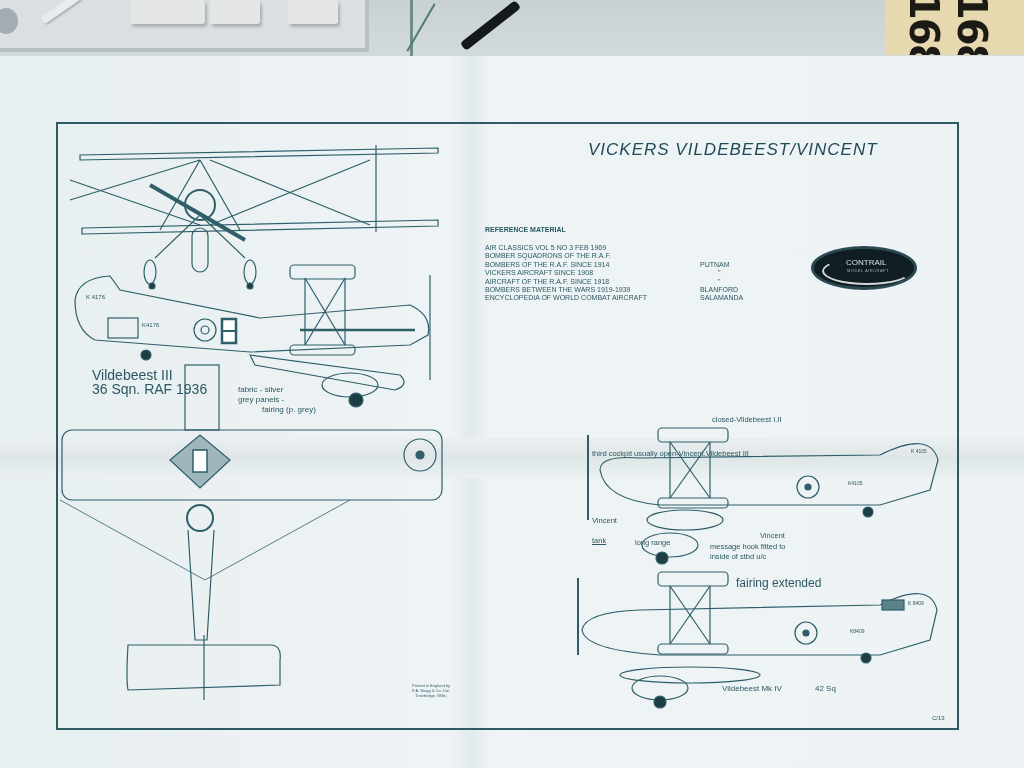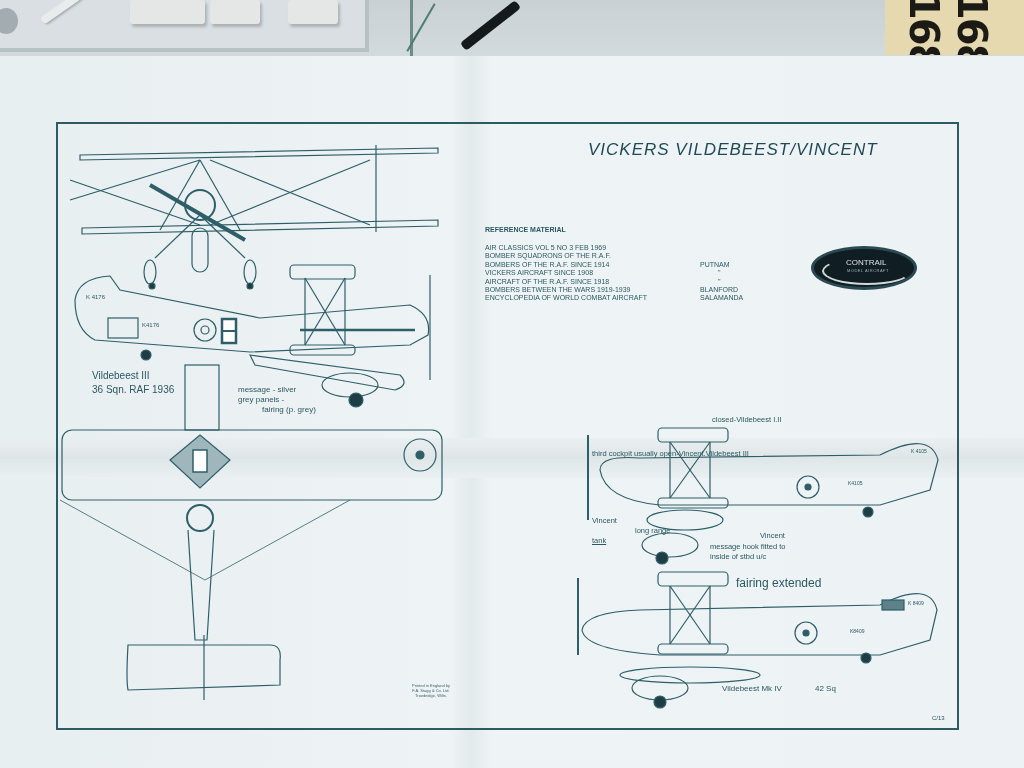--- a/index.html
+++ b/index.html
@@ -20,21 +20,21 @@
   .title{position:absolute;left:588px;top:140px;font-size:17px;font-weight:normal;font-style:italic;letter-spacing:1px;color:#1f4a55;}
   .ref-head{position:absolute;left:485px;top:226px;font-size:7px;font-weight:bold;color:#2b5862;}
   .ref-list{position:absolute;left:485px;top:244px;font-size:7px;line-height:8.4px;color:#2b5862;}
   .ref-row{display:flex;}
   .ref-title{width:215px;white-space:nowrap;}
   .ref-pub{width:80px;white-space:nowrap;}
   .logo{position:absolute;left:811px;top:246px;width:106px;height:44px;border-radius:50%;background:#101d22;border:3px solid #2a4952;box-sizing:border-box;}
   .logo-swoosh{position:absolute;left:8px;top:8px;width:86px;height:24px;border-radius:50%;border:2px solid #cfd8da;border-right-color:transparent;border-top-color:transparent;}
   .logo-text{position:absolute;left:32px;top:9px;font-size:8px;font-weight:normal;color:#d9e0e2;}
   .logo-sub{position:absolute;left:33px;top:19px;font-size:4px;color:#9fb0b4;letter-spacing:.5px;}
-  .label{position:absolute;font-size:10px;color:#2b5862;line-height:11px;white-space:nowrap;}
+  .label{position:absolute;font-size:14px;color:#2b5862;line-height:11px;white-space:nowrap;}
   .printed{position:absolute;left:412px;top:683px;font-size:4px;line-height:5px;color:#3b646d;text-align:center;}
   .drawing{position:absolute;left:0;top:0;}
 </style>
 </head>
 <body>
 
 <div class="bg-top"></div>
 <div class="sprue">
   <div class="sprue-blob"></div>
   <div class="sprue-hook"></div>
@@ -182,30 +182,30 @@
 </div>
 
 <div class="logo">
   <div class="logo-swoosh"></div>
   <span class="logo-text">CONTRAIL</span>
   <span class="logo-sub">MODEL AIRCRAFT</span>
 </div>
 
 <div class="label" style="left:92px;top:370px;">Vildebeest III</div>
 <div class="label" style="left:92px;top:384px;">36 Sqn. RAF  1936</div>
-<div class="label" style="left:238px;top:384px;font-size:8px;">message - silver</div>
+<div class="label" style="left:238px;top:384px;font-size:8px;">fabric - silver</div>
 <div class="label" style="left:238px;top:394px;font-size:8px;">grey panels -</div>
 <div class="label" style="left:262px;top:404px;font-size:8px;">fairing (p. grey)</div>
 <div class="label" style="left:86px;top:292px;font-size:6px;">K 4176</div>
 <div class="label" style="left:142px;top:320px;font-size:6px;">K4176</div>
 
 <div class="label" style="left:592px;top:404px;font-size:7.5px;margin-top:44px;">third cockpit usually open-Vincent.Vildebeest III</div>
 <div class="label" style="left:676px;top:414px;font-size:7.5px;margin-left:36px;">closed-Vildebeest I.II</div>
 <div class="label" style="left:592px;top:516px;font-size:7.5px;line-height:10px;">Vincent</div>
-<div class="label" style="left:592px;top:526px;font-size:7.5px;line-height:10px;padding-left:43px;">long range</div>
+<div class="label" style="left:592px;top:538px;font-size:7.5px;line-height:10px;padding-left:43px;">long range</div>
 <div class="label" style="left:592px;top:536px;font-size:7.5px;line-height:10px;text-decoration:underline;">tank</div>
 <div class="label" style="left:760px;top:530px;font-size:7.5px;">Vincent</div>
 <div class="label" style="left:710px;top:542px;font-size:7.5px;line-height:10px;">message hook fitted to</div>
 <div class="label" style="left:710px;top:552px;font-size:7.5px;line-height:10px;">inside of stbd u/c</div>
 <div class="label" style="left:736px;top:578px;font-size:12px;">fairing extended</div>
 <div class="label" style="left:911px;top:446px;font-size:5px;">K 4105</div>
 <div class="label" style="left:848px;top:478px;font-size:5px;">K4105</div>
 <div class="label" style="left:908px;top:598px;font-size:5px;">K 8409</div>
 <div class="label" style="left:850px;top:626px;font-size:5px;">K8409</div>
 <div class="label" style="left:722px;top:683px;font-size:8px;">Vildebeest Mk IV</div>

